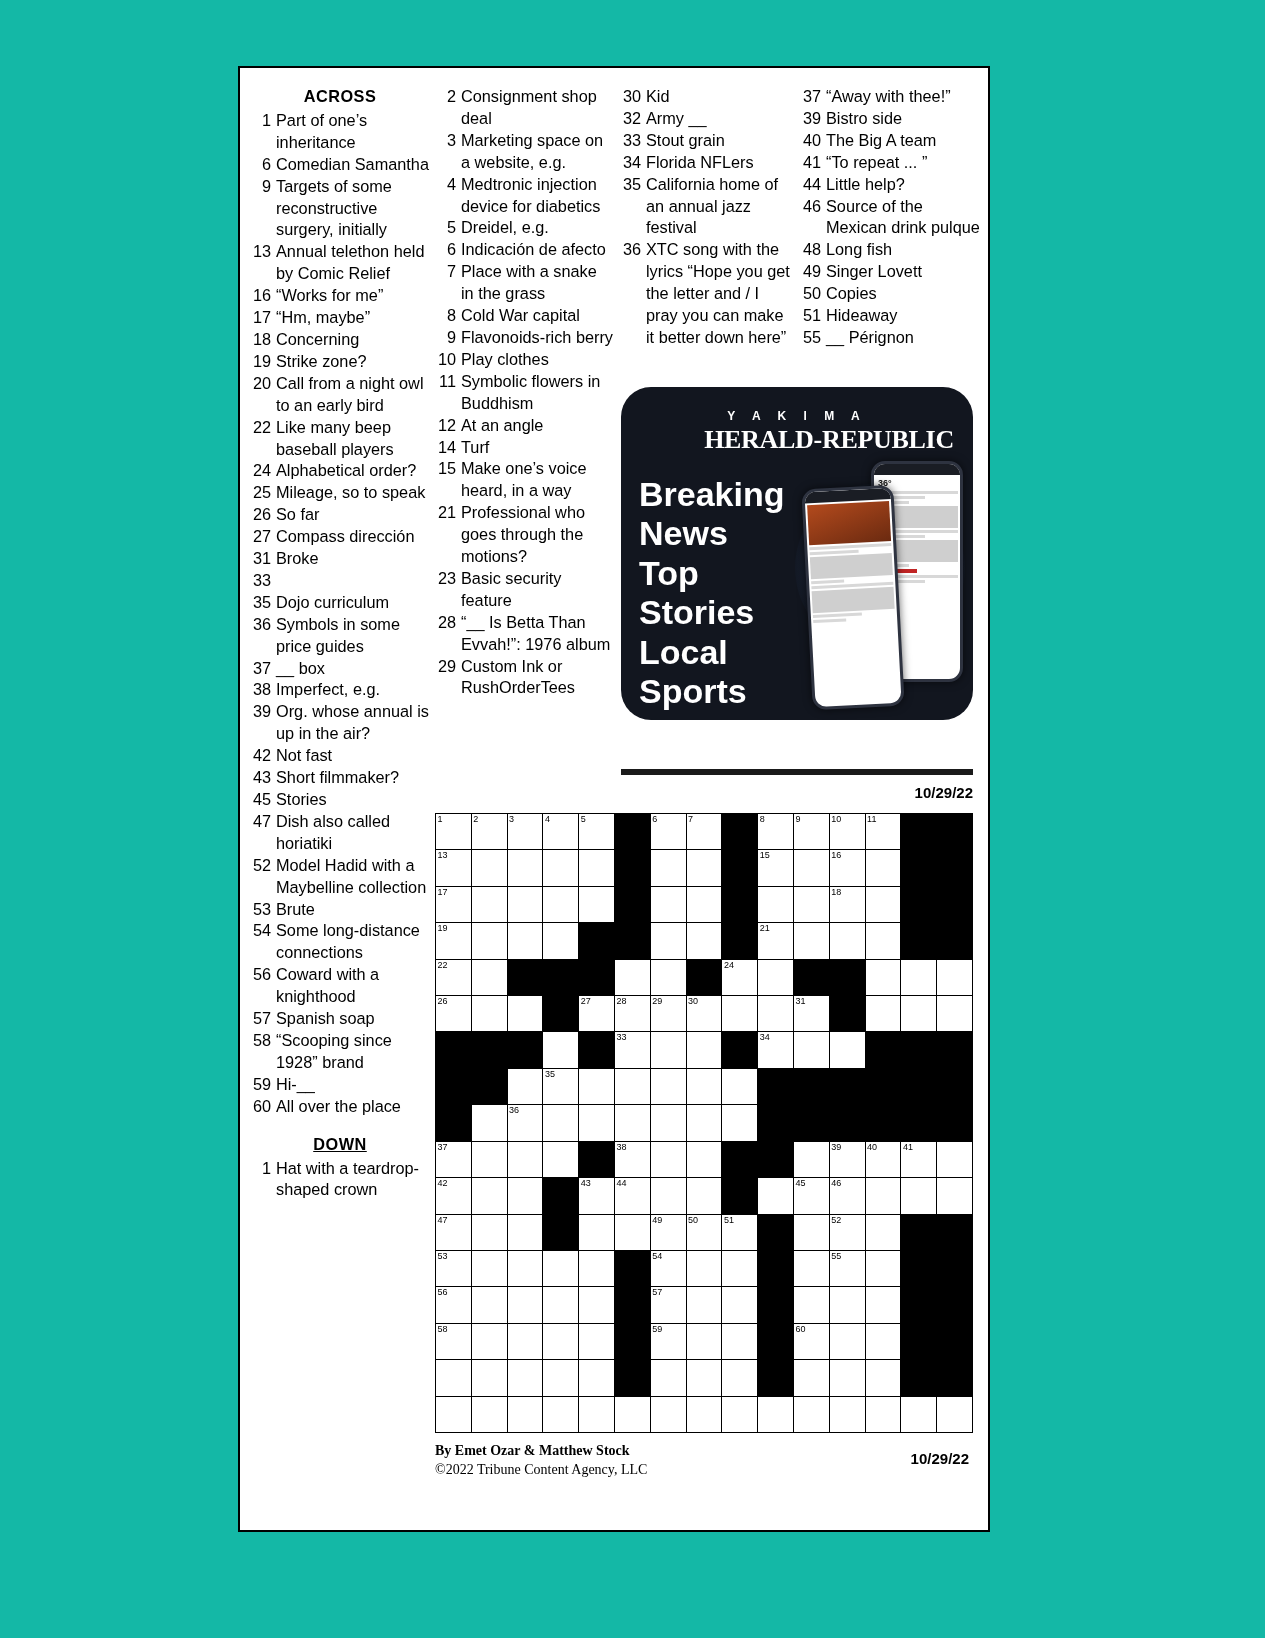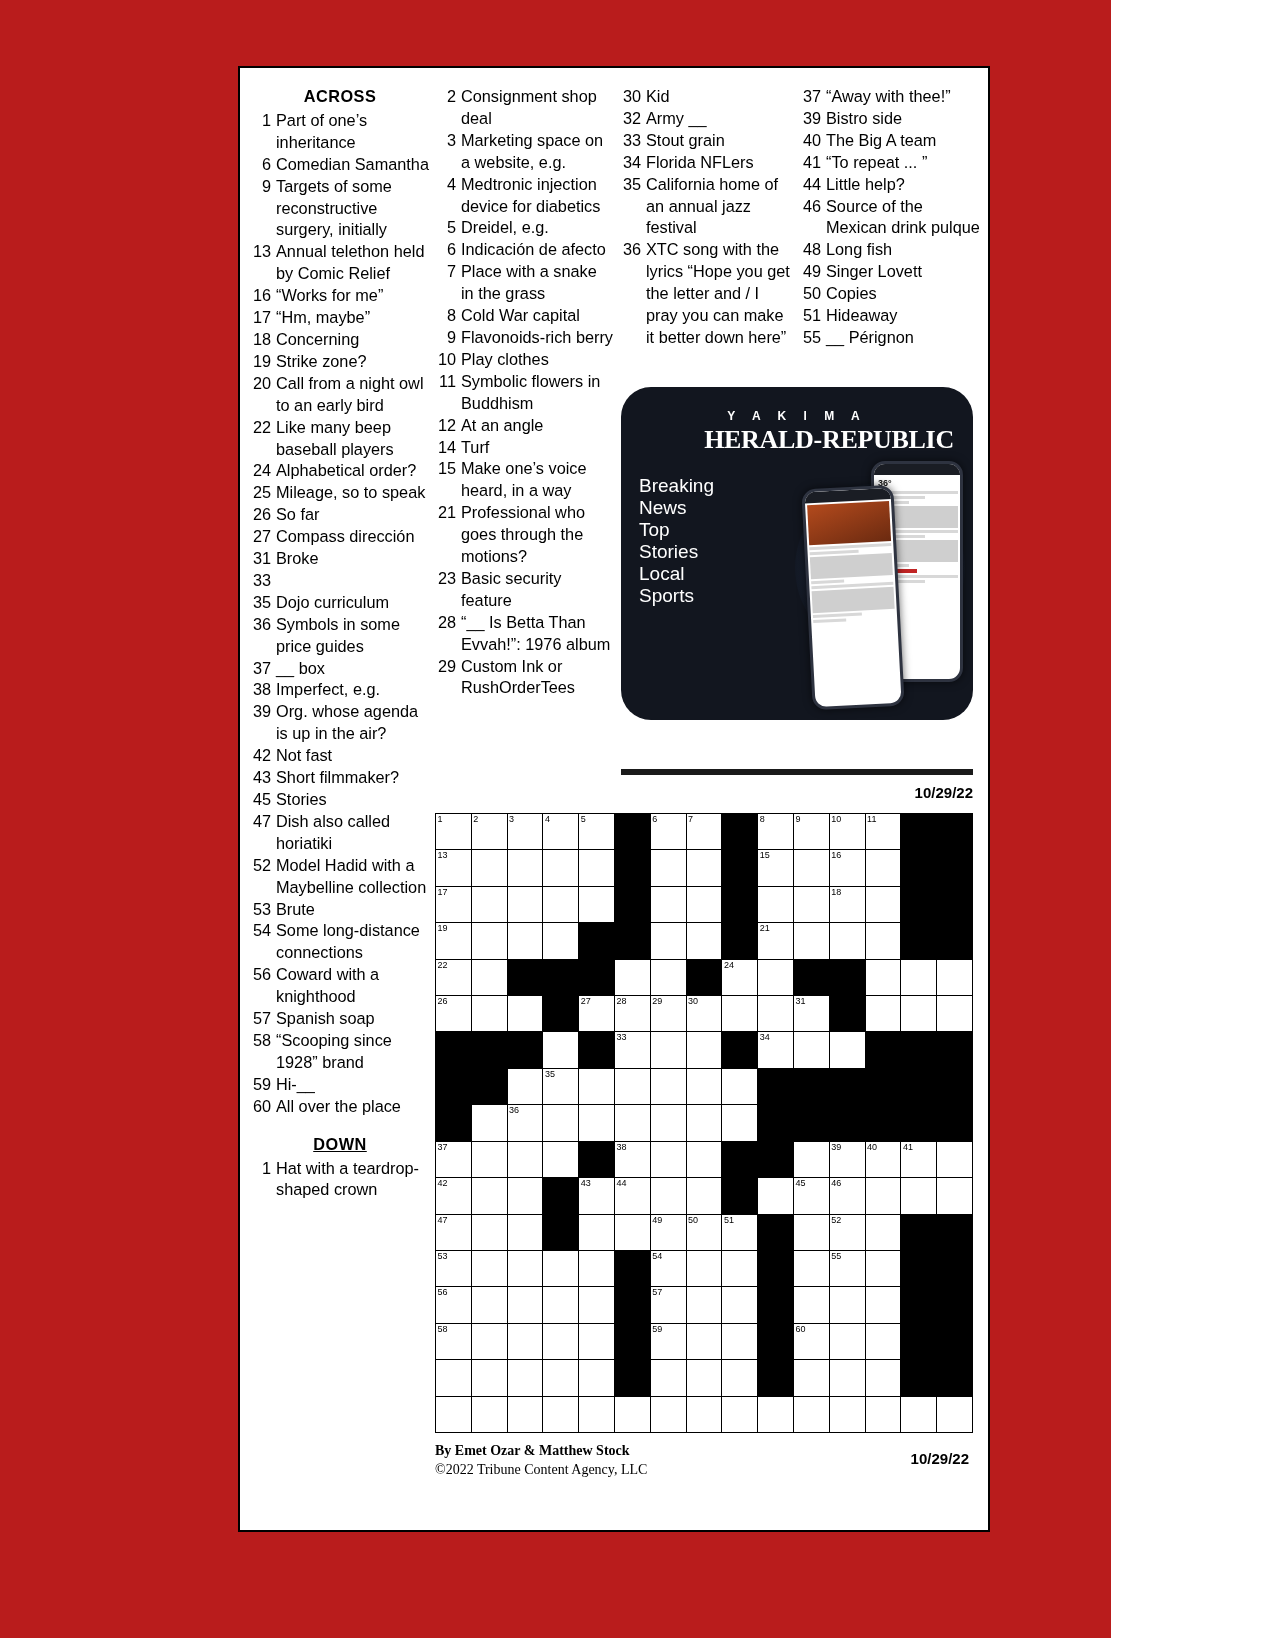--- a/index.html
+++ b/index.html
@@ -1,38 +1,38 @@
 <!DOCTYPE html>
 <html><head>
 <meta charset="utf-8">
 <style>
   html,body{margin:0;padding:0;background:#ffffff;}
   body{width:1265px;height:1638px;font-family:"Liberation Sans",sans-serif;color:#000;}
-  .page{position:relative;width:1111px;height:1638px;background:#b91c1c;}
+  .page{position:relative;width:1265px;height:1638px;background:#14b8a6;}
   .frame{position:absolute;left:238px;top:66px;width:752px;height:1466px;border:2px solid #000;background:#fff;box-sizing:border-box;}
   .inner{position:relative;width:100%;height:100%;}
 
   
   .col{position:absolute;font-size:16.3px;line-height:1.345;}
   .col.c1{left:10px;top:18px;width:180px;}
   .col.c2{left:195px;top:18px;width:178px;}
   .col.c3{left:380px;top:18px;width:170px;}
   .col.c4{left:560px;top:18px;width:180px;}
 
   .hdr{text-align:center;font-weight:bold;letter-spacing:.5px;font-size:16.3px;margin-bottom:2px;}
   .hdr.down{margin-top:16px;text-decoration:underline;}
   .clue{display:flex;align-items:flex-start;margin-bottom:0px;}
   .num{width:26px;text-align:right;flex:0 0 26px;padding-right:5px;box-sizing:border-box;}
   .txt{flex:1;}
 
   
   .ad{position:absolute;left:381px;top:319px;width:352px;height:333px;background:#12161f;overflow:hidden;border-radius:30px;}
   .ad-brandline{position:absolute;left:0;top:22px;width:100%;text-align:center;color:#fff;font-size:12px;letter-spacing:7px;font-weight:bold;}
   .ad-brand{position:absolute;left:0;top:38px;width:100%;text-align:center;color:#fff;font-size:26px;font-weight:bold;letter-spacing:-.3px;font-family:"Liberation Serif",serif;margin-left:32px;}
-  .ad-lines{position:absolute;left:18px;top:88px;color:#fff;font-size:19px;font-weight:normal;line-height:1.16;}
+  .ad-lines{position:absolute;left:18px;top:88px;color:#fff;font-size:34px;font-weight:bold;line-height:1.16;}
   .ad-lines .l{display:block;}
   .ad-phones{position:absolute;right:4px;top:56px;width:196px;height:265px;}
   .glow{position:absolute;left:22px;top:40px;width:170px;height:170px;border-radius:50%;background:radial-gradient(circle,#2a3a5c 0%,#141a26 70%,#12161f 100%);}
   .phone{position:absolute;border-radius:14px;border:3px solid #2e3340;background:#fff;overflow:hidden;box-shadow:0 0 8px rgba(0,0,0,.6);}
   .phone.back{left:98px;top:18px;width:86px;height:215px;}
   .phone.front{left:34px;top:44px;width:86px;height:215px;transform:rotate(-3deg);}
   .ph-top{height:11px;background:#1a1d24;}
   .ph-body{padding:2px;font-size:3px;}
   .ph-img{height:40px;background:linear-gradient(160deg,#b34a1d,#6b2a10);margin-bottom:2px;}
   .ph-bar{height:3px;background:#d8d8d8;margin:2px 0;}
@@ -139,21 +139,21 @@
             <div class="clue">
               <span class="num">37</span>
               <span class="txt">__ box</span>
             </div>
             <div class="clue">
               <span class="num">38</span>
               <span class="txt">Imperfect, e.g.</span>
             </div>
             <div class="clue">
               <span class="num">39</span>
-              <span class="txt">Org. whose agenda is up in the air?</span>
+              <span class="txt">Org. whose annual is up in the air?</span>
             </div>
             <div class="clue">
               <span class="num">42</span>
               <span class="txt">Not fast</span>
             </div>
             <div class="clue">
               <span class="num">43</span>
               <span class="txt">Short filmmaker?</span>
             </div>
             <div class="clue">

